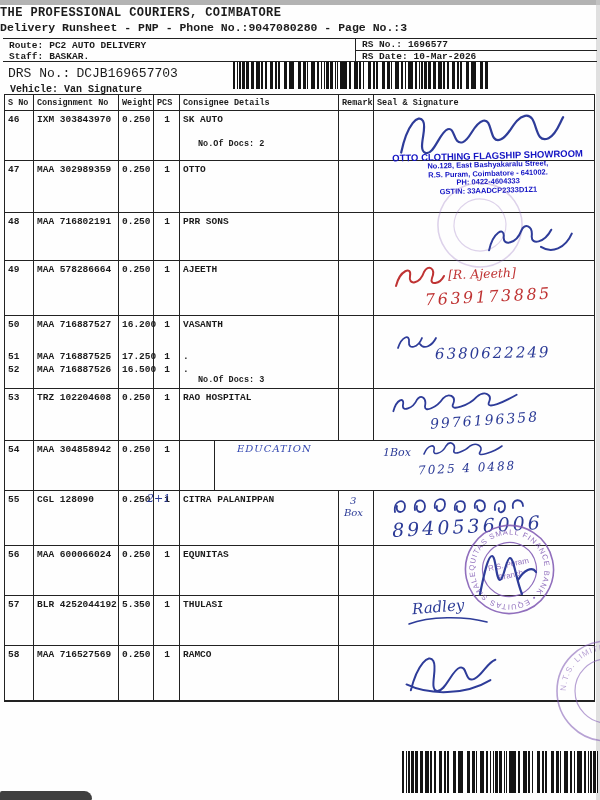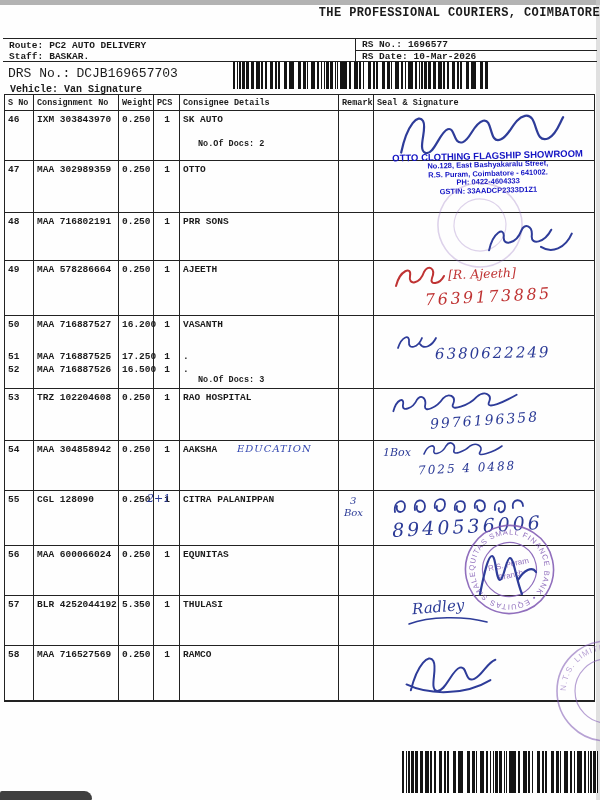--- a/index.html
+++ b/index.html
@@ -1,21 +1,21 @@
 <!DOCTYPE html>
 <html><head>
 <meta charset="utf-8">
 <style>
   *{box-sizing:border-box;margin:0;padding:0}
   body{margin:0;background:#e9e9e9}
   .sheet{position:relative;width:600px;height:800px;background:#fefefe;overflow:hidden;
          font-family:"Liberation Mono","DejaVu Sans Mono",monospace;color:#1b1b1b}
   .abs{position:absolute}
   .b{font-weight:700}
-  .center{left:0;right:0;text-align:right}
+  .center{left:0;right:0;text-align:left}
   .scan-top{top:0;left:0;width:100%;height:5px;background:#b3b3b3}
   .scan-right{top:0;right:0;width:4px;height:100%;background:#cccccc;opacity:.6}
   .smudge{left:0;top:791px;width:92px;height:9px;background:#1d1d1d;border-radius:3px 12px 2px 0;opacity:.85}
 
   .title{top:6px;font-size:12px;letter-spacing:.4px}
   .subtitle{top:21px;font-size:11.5px}
 
   .metabox{top:38px;left:3px;right:3px;height:24px;border-top:1.5px solid #222;border-bottom:1.5px solid #222;display:flex;font-size:9.5px;font-weight:700}
   .meta-left{width:352px;padding:1px 0 0 6px;line-height:11px}
   .meta-right{flex:1;border-left:1.5px solid #222}
@@ -55,20 +55,21 @@
 </head>
 <body>
 
 <div class="sheet">
 
   <div class="abs scan-top"></div>
   <div class="abs scan-right"></div>
   <div class="abs smudge"></div>
 
   <div class="abs center title b">THE PROFESSIONAL COURIERS, COIMBATORE</div>
+  <div class="abs center subtitle b">Delivery Runsheet - PNP - Phone No.:9047080280 - Page No.:3</div>
 
   <div class="abs metabox">
     <div class="meta-left">
       <div>
         <span class="lbl">Route:</span><span>PC2 AUTO DELIVERY</span>
       </div>
       <div>
         <span class="lbl">Staff:</span><span>BASKAR.</span>
       </div>
     </div>
@@ -179,21 +180,20 @@
       <div class="cell c5"><span>RAO HOSPITAL</span></div>
       <div class="cell c6"></div>
       <div class="cell c7"></div>
     </div>
 
     <div class="trow" style="height:50px">
       <div class="cell c1">54</div>
       <div class="cell c2">MAA 304858942</div>
       <div class="cell c3">0.250</div>
       <div class="cell c4">1</div>
-      <div class="cell c5"><span>AAKSHA</span></div>
       <div class="cell c6"></div>
       <div class="cell c7"></div>
     </div>
 
     <div class="trow" style="height:55px">
       <div class="cell c1">55</div>
       <div class="cell c2">CGL 128090</div>
       <div class="cell c3">0.250</div>
       <div class="cell c4">1</div>
       <div class="cell c5"><span>CITRA PALANIPPAN</span></div>

